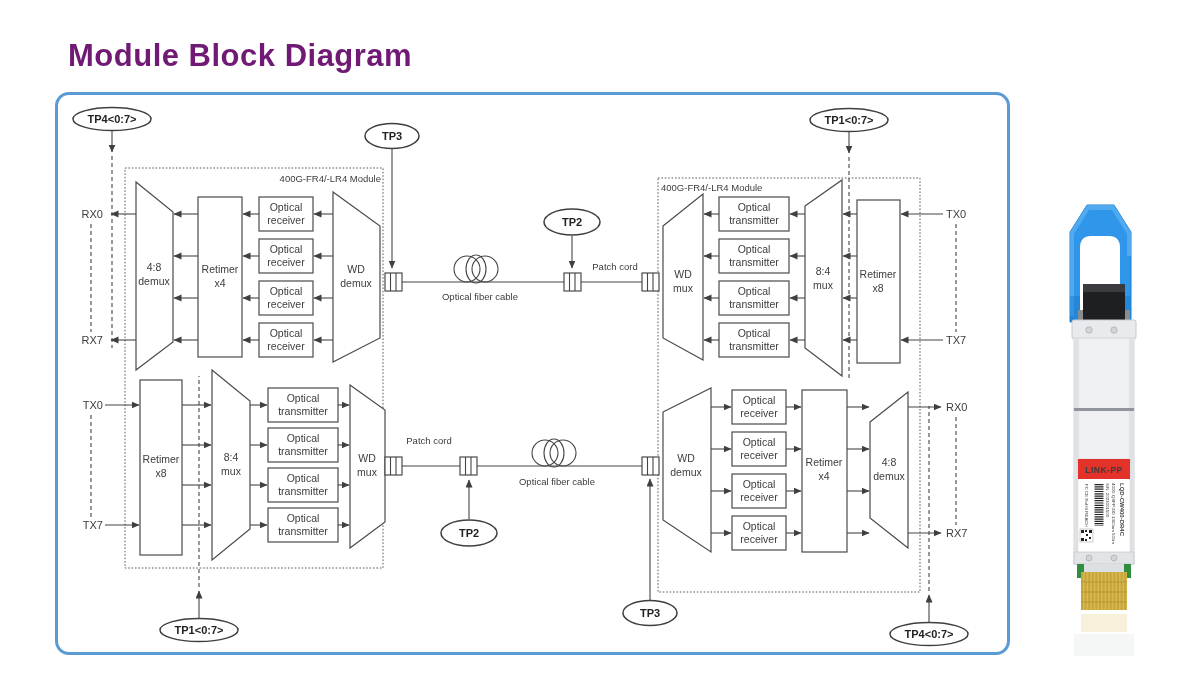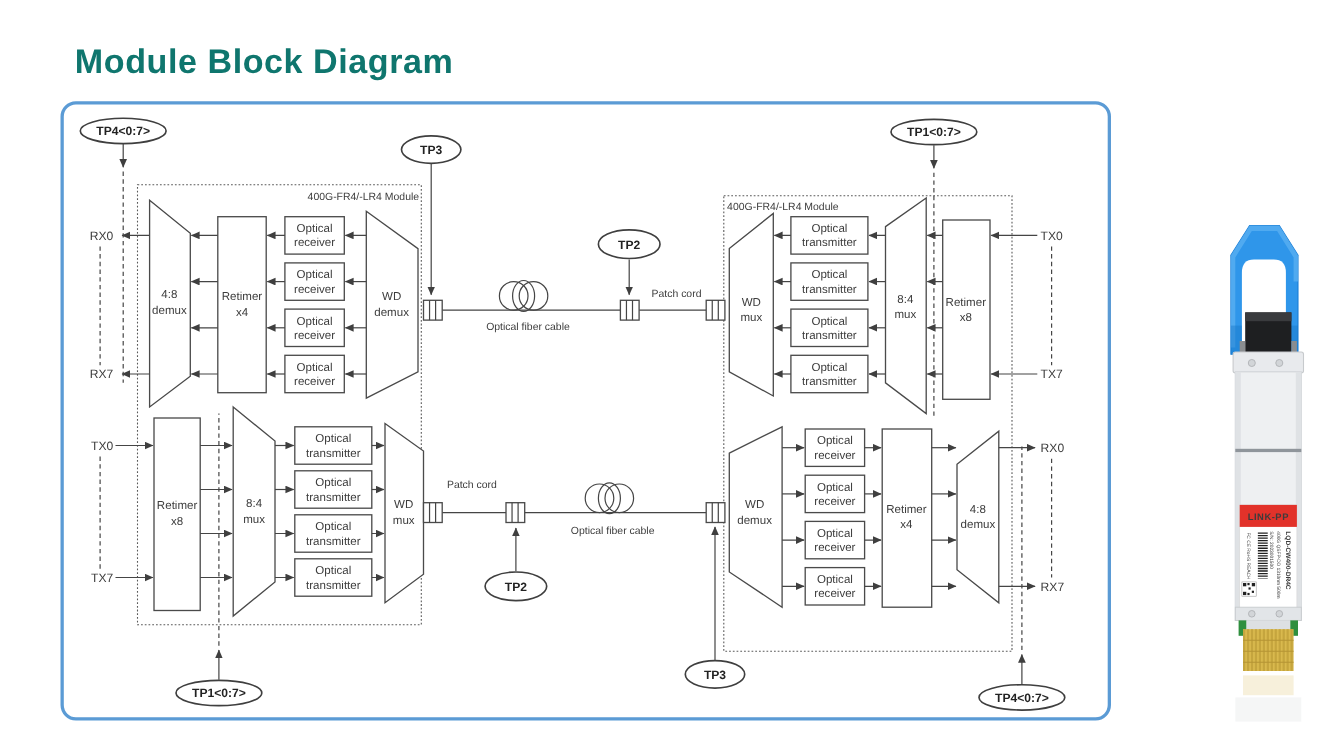--- a/index.html
+++ b/index.html
@@ -1,33 +1,33 @@
 <!DOCTYPE html>
 <html><head>
 <meta charset="utf-8">
 <style>
   html,body{margin:0;padding:0;background:#fff;}
   body{width:1200px;height:675px;position:relative;font-family:"Liberation Sans",sans-serif;overflow:hidden;}
-  .page-title{position:absolute;left:68px;top:38px;font-size:31px;font-weight:bold;color:#0f766e;letter-spacing:0.5px;}
+  .page-title{position:absolute;left:68px;top:38px;font-size:31px;font-weight:bold;color:#701a75;letter-spacing:0.5px;}
   .frame{position:absolute;left:55px;top:92px;width:955px;height:563px;border:3px solid #5b9bd5;border-radius:14px;background:#fff;box-sizing:border-box;}
   .diagram-svg{position:absolute;left:0;top:0;}
   
   .ln{stroke:#454545;stroke-width:1.1;fill:none;}
   .dash{stroke-dasharray:4 3;}
   .modbox{fill:none;stroke:#5a5a5a;stroke-width:1;stroke-dasharray:1.6 1.8;}
   .blk{fill:#ffffff;stroke:#4a4a4a;stroke-width:1.2;}
   .tp{fill:#ffffff;stroke:#3f3f3f;stroke-width:1.5;}
   text{fill:#3c3c3c;font-family:"Liberation Sans",sans-serif;}
   .bt{font-size:10.5px;text-anchor:middle;}
   .pt{font-size:11px;}
   .te{text-anchor:end;}
   .tpl{font-size:11px;font-weight:bold;text-anchor:middle;fill:#222;}
   .mlab{font-size:9.5px;fill:#3c3c3c;}
   .clab{font-size:9.5px;text-anchor:middle;fill:#3c3c3c;}
-  .product{position:absolute;left:1106px;top:196px;}
+  .product{position:absolute;left:1057px;top:196px;}
 </style>
 </head>
 <body>
 
 <div class="page-title">Module Block Diagram</div>
 
 <div class="frame">
 <svg class="diagram-svg" width="949" height="557" viewBox="3 3 949 557">
   <defs>
     <marker id="arr" markerWidth="9" markerHeight="8" refX="7.5" refY="3.5" orient="auto" markerUnits="userSpaceOnUse">

